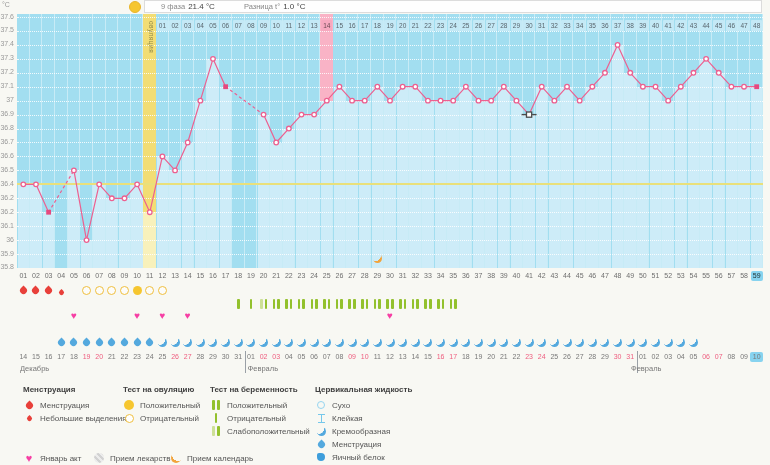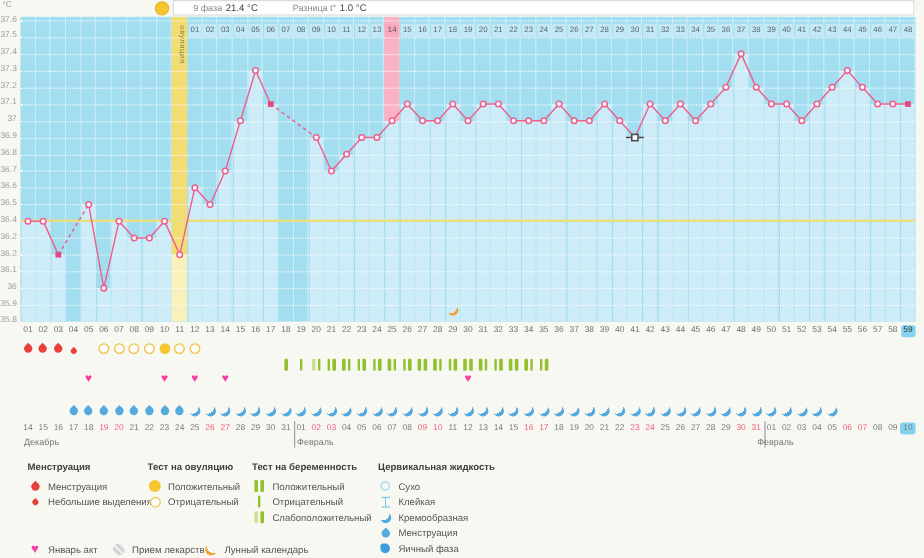--- a/index.html
+++ b/index.html
@@ -696,34 +696,34 @@
       <div class="lrow" style="left: 315px; top: 438px; width: 160px; height: 12px;">
         <span class="iwrap">
           <span class="ltear lcfw"></span>
         </span>
         <span class="llab">Менструация</span>
       </div>
       <div class="lrow" style="left: 315px; top: 451px; width: 160px; height: 12px;">
         <span class="iwrap">
           <span class="lcfegg"></span>
         </span>
-        <span class="llab">Яичный фаза</span>
+        <span class="llab">Яичный белок</span>
       </div>
       <div class="lrow" style="left: 23px; top: 452px; width: 120px; height: 12px;">
         <span class="iwrap">
           <span class="lheart">♥</span>
         </span>
         <span class="llab">Январь акт</span>
       </div>
       <div class="lrow" style="left: 93px; top: 452px; width: 120px; height: 12px;">
         <span class="iwrap">
           <span class="lmeds"></span>
         </span>
         <span class="llab">Прием лекарств</span>
       </div>
       <div class="lrow" style="left: 170px; top: 452px; width: 120px; height: 12px;">
         <span class="iwrap">
           <span class="lmoon"></span>
         </span>
-        <span class="llab">Лунный календарь</span>
+        <span class="llab">Прием календарь</span>
       </div>
     </div>
 </div>
 
 </body></html>

